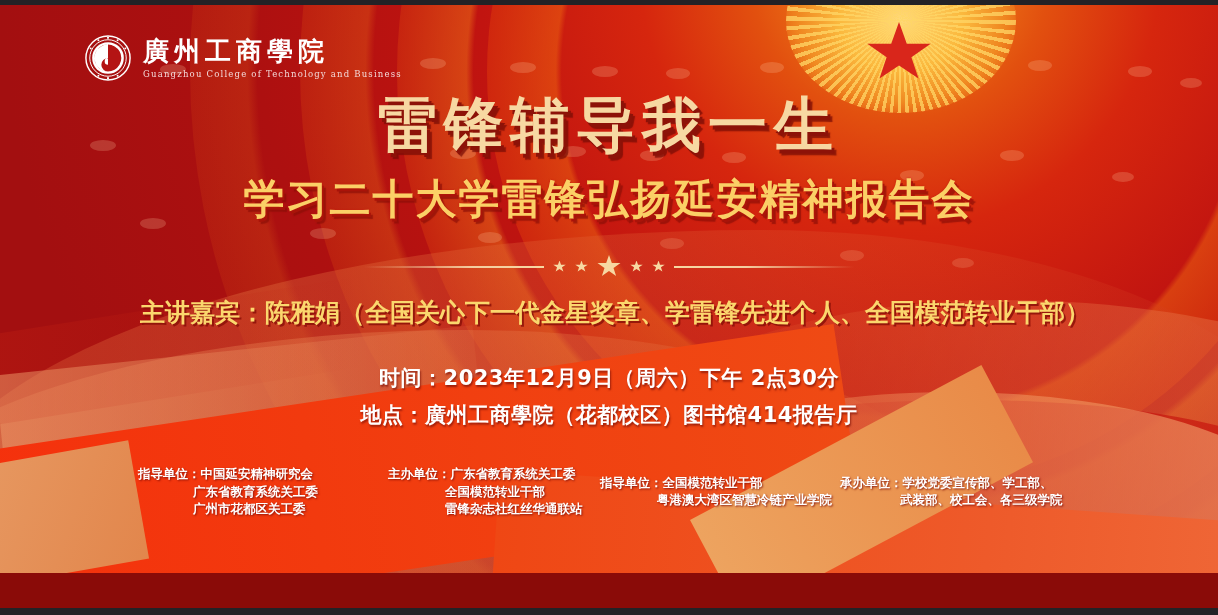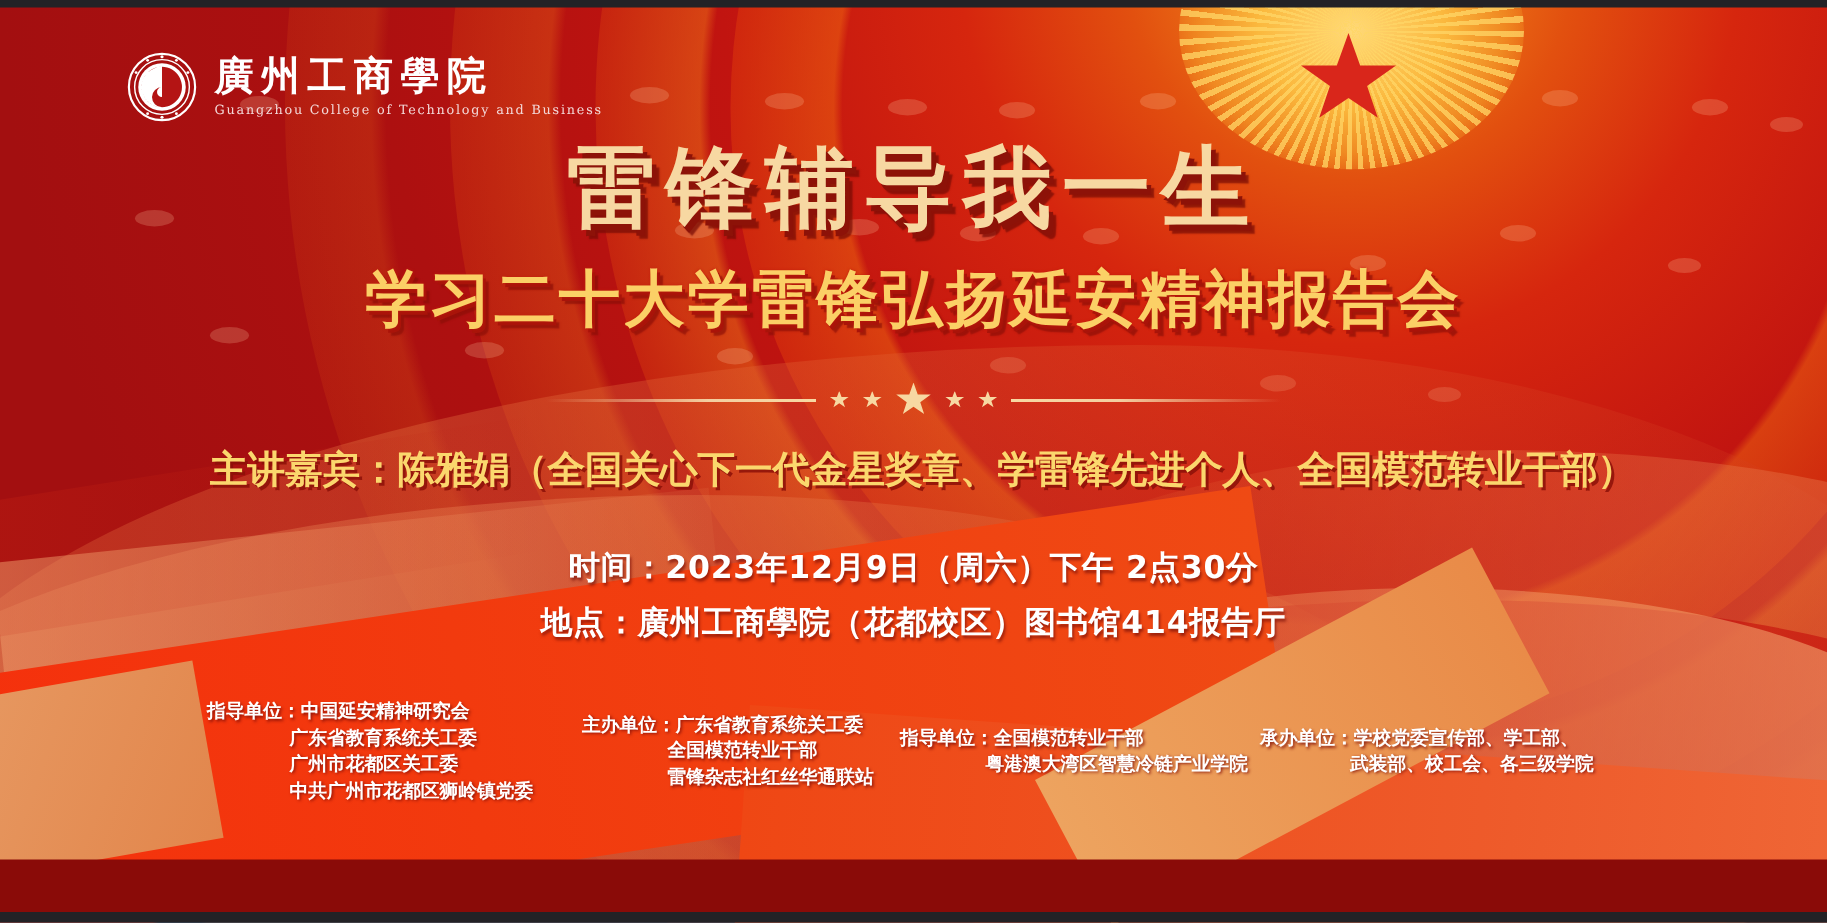--- a/index.html
+++ b/index.html
@@ -298,21 +298,20 @@
       <div>时间：2023年12月9日（周六）下午 2点30分</div>
       <div>地点：廣州工商學院（花都校区）图书馆414报告厅</div>
     </div>
 
     <div class="orgs">
 
       <div class="org-col c1">
         <div><span>指导单位：</span><span>中国延安精神研究会</span></div>
         <div class="ind">广东省教育系统关工委</div>
         <div class="ind">广州市花都区关工委</div>
-        <div class="ind">中共广州市花都区狮岭镇党委</div>
       </div>
 
       <div class="org-col c2">
         <div><span>主办单位：</span><span>广东省教育系统关工委</span></div>
         <div class="ind">全国模范转业干部</div>
         <div class="ind">雷锋杂志社红丝华通联站</div>
       </div>
 
       <div class="org-col c3">
         <div><span>指导单位：</span><span>全国模范转业干部</span></div>

